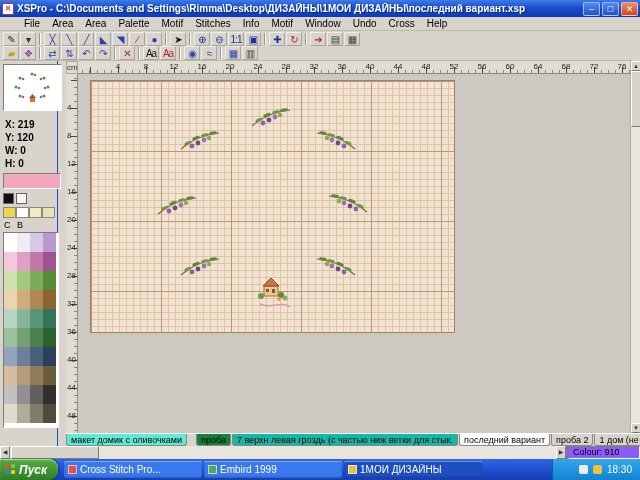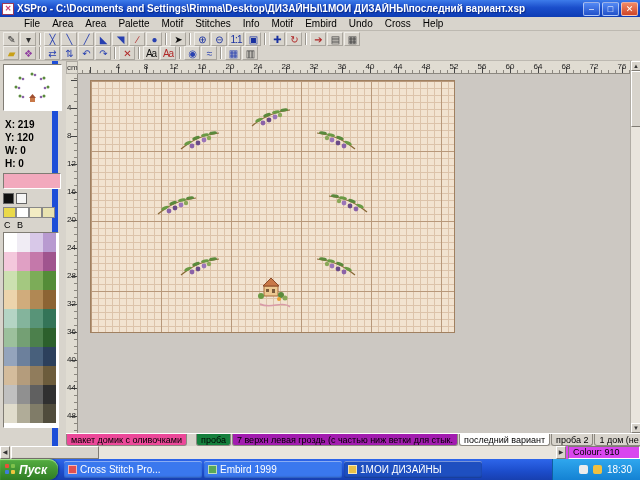--- a/index.html
+++ b/index.html
@@ -70,37 +70,37 @@
   .motif { position:absolute; width:44px; height:26px; }
   .house { position:absolute; left:174px; top:200px; width:40px; height:34px; }
 
   
   .vscroll { position:absolute; left:630px; top:61px; width:10px; height:372px; background:#e9e5dd; border-left:1px solid #b0aca4; }
   .sbtn { width:10px; height:10px; background:#d8d4cc; border:1px solid; border-color:#fff #807c74 #807c74 #fff;
           font-size:6px; line-height:8px; text-align:center; color:#333; }
   .vthumb { position:absolute; left:0; top:10px; width:10px; height:56px; background:#d8d4cc;
             border:1px solid; border-color:#fff #807c74 #807c74 #fff; }
   .vdown { position:absolute; left:0; bottom:0; }
-  .hscrollrow { position:absolute; left:0; top:446px; width:640px; height:16px; background:#d946ef; }
+  .hscrollrow { position:absolute; left:0; top:446px; width:640px; height:16px; background:#8b5cf6; }
   .hscroll { position:absolute; left:0; top:0; width:566px; height:13px; background:#e9e5dd; }
   .hscroll .sbtn { position:absolute; top:0; height:13px; line-height:11px; }
   .hleft { left:0; } .hright { right:0; }
   .hthumb { position:absolute; left:11px; top:0; width:88px; height:13px; background:#d8d4cc;
             border:1px solid; border-color:#fff #807c74 #807c74 #fff; }
   .status-colour { position:absolute; left:568px; top:0; width:72px; height:13px; font-size:9px;
                    line-height:11px; padding-left:4px; border:1px solid; border-color:#807c74 #fff #fff #807c74; }
 
   
   .tabbar { position:absolute; left:66px; top:433px; width:574px; height:13px; background:#d8d4cc;
             display:flex; overflow:hidden; border-top:1px solid #fff; }
   .tab { flex:none; font-size:9px; line-height:10px; padding:1px 4px 0 4px; white-space:nowrap;
          border:1px solid #8c8880; border-top:none; border-radius:0 0 3px 3px; margin-right:1px; }
 
   
-  .sidebar { position:absolute; left:0; top:61px; width:58px; height:385px; background:#d8d4cc; border-right:6px solid #1d4ed8; }
+  .sidebar { position:absolute; left:0; top:61px; width:58px; height:385px; background:#d8d4cc; border-right:1px solid #1d4ed8; }
   .preview { position:absolute; left:3px; top:3px; width:59px; height:47px; background:#fff;
              border:1px solid; border-color:#807c74 #fff #fff #807c74; }
   .coords { position:absolute; left:5px; top:57px; font-size:10px; font-weight:bold; line-height:13px; }
   .curcolor { position:absolute; left:3px; top:112px; width:58px; height:16px;
               border:1px solid; border-color:#807c74 #fff #fff #807c74; }
   .miniswatches { position:absolute; left:3px; top:132px; display:flex; gap:2px; }
   .ms { width:11px; height:11px; border:1px solid #666; }
   .quickswatches { position:absolute; left:3px; top:146px; display:flex; }
   .qs { width:13px; height:11px; border:1px solid #888; }
   .collabels { position:absolute; left:4px; top:159px; font-size:9px; }
@@ -150,21 +150,21 @@
   <div class="menubar">
 
   <span class="menu-item">File</span>
       <span class="menu-item">Area</span>
       <span class="menu-item">Area</span>
       <span class="menu-item">Palette</span>
       <span class="menu-item">Motif</span>
       <span class="menu-item">Stitches</span>
       <span class="menu-item">Info</span>
       <span class="menu-item">Motif</span>
-      <span class="menu-item">Embird</span>
+      <span class="menu-item">Window</span>
       <span class="menu-item">Undo</span>
       <span class="menu-item">Cross</span>
       <span class="menu-item">Help</span>
     </div>
 
   <div class="toolbar tb1">
 
   <span class="tbtn" style="color: rgb(48, 48, 48);">✎</span>
       <span class="tbtn" style="color: rgb(48, 48, 48);">▾</span>
       <span class="tsep"></span>
@@ -403,23 +403,23 @@
   </div>
 
   <div class="vscroll">
     <div class="sbtn">▲</div>
     <div class="vthumb"></div>
     <div class="sbtn vdown">▼</div>
   </div>
 
   <div class="tabbar">
 
-  <span class="tab" style="background: #ec4899;">макет домик с оливочками</span>
+  <span class="tab" style="background: #5eead4;">макет домик с оливочками</span>
       <span class="tab" style="background: #15803d; margin-left: 8px;">проба</span>
-      <span class="tab" style="background: #a21caf;">7 верхн левая гроздь (с частью ниж ветки для стык.</span>
+      <span class="tab" style="background: #14b8a6;">7 верхн левая гроздь (с частью ниж ветки для стык.</span>
       <span class="tab" style="background: rgb(255, 255, 255);">последний вариант</span>
       <span class="tab" style="background: rgb(216, 212, 204);">проба 2</span>
       <span class="tab" style="background: rgb(216, 212, 204);">1 дом (не весь для стыковки)</span>
     </div>
 
   <div class="hscrollrow">
     <div class="hscroll">
       <div class="sbtn hleft">◀</div>
       <div class="hthumb"></div>
       <div class="sbtn hright">▶</div>

